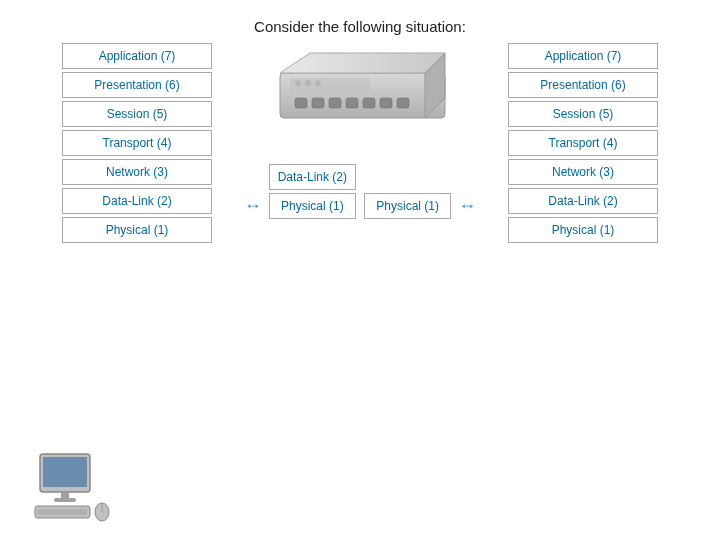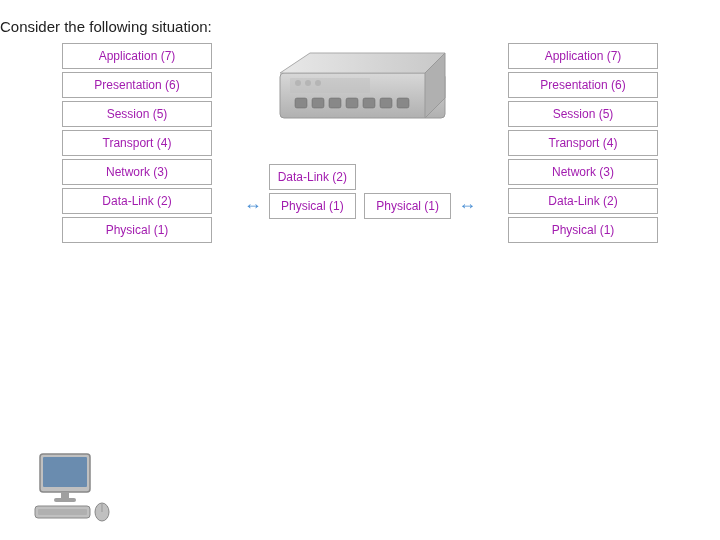--- a/index.html
+++ b/index.html
@@ -7,41 +7,41 @@
       width: 720px;
       height: 540px;
       background: #fff;
       font-family: Arial, sans-serif;
       font-size: 12px;
       overflow: hidden;
       position: relative;
     }
 
     .page-title {
-      text-align: left;
+      text-align: center;
       padding-top: 18px;
       font-size: 15px;
       font-weight: normal;
       color: #222;
     }
 
     .osi-stack {
       display: flex;
       flex-direction: column;
       gap: 3px;
       width: 155px;
     }
 
     .osi-row {
       border: 1px solid #aaa;
       padding: 5px 8px;
       text-align: center;
       background: #fff;
       font-size: 12px;
-      color: #a21caf;
+      color: #0369a1;
       white-space: nowrap;
     }
 
     
     .switch-svg {
       width: 200px;
       height: 85px;
     }
 
     .google-logo {

